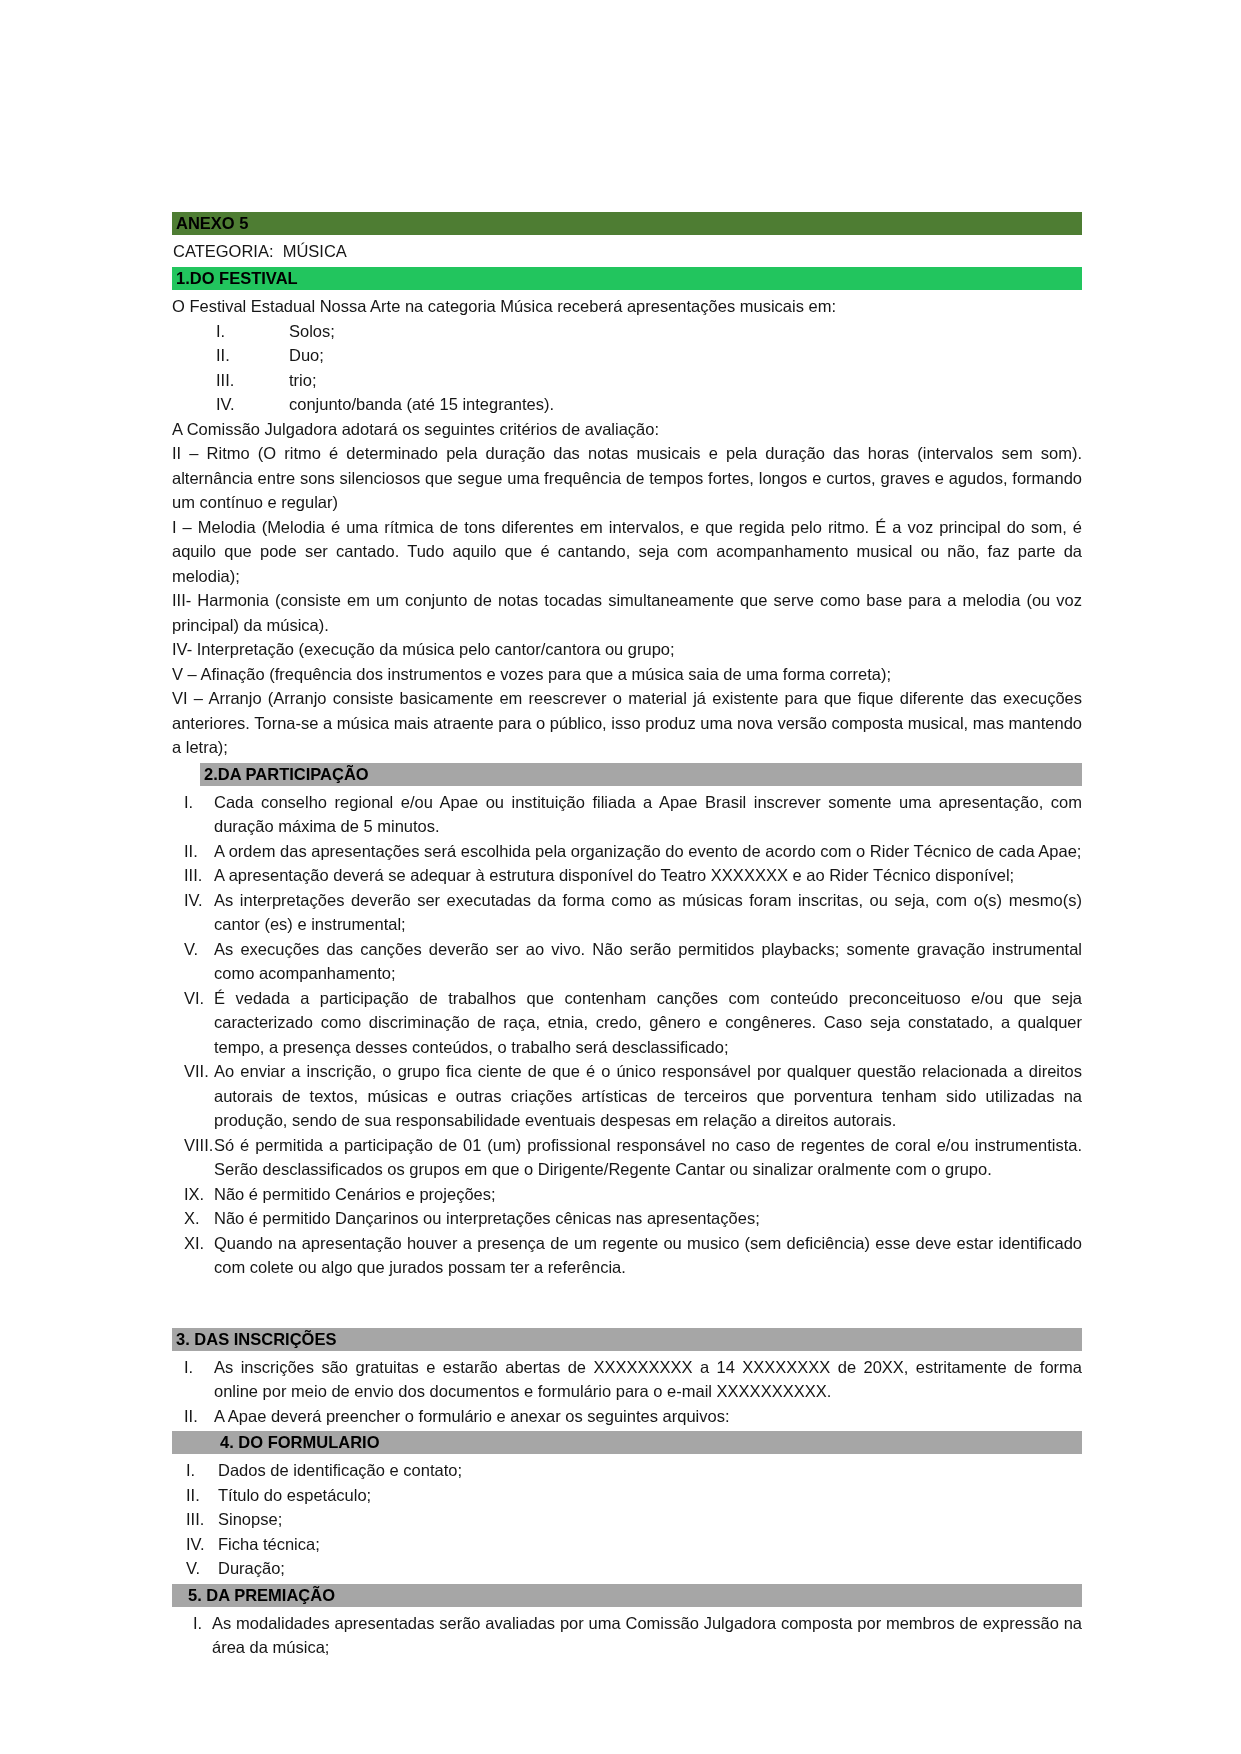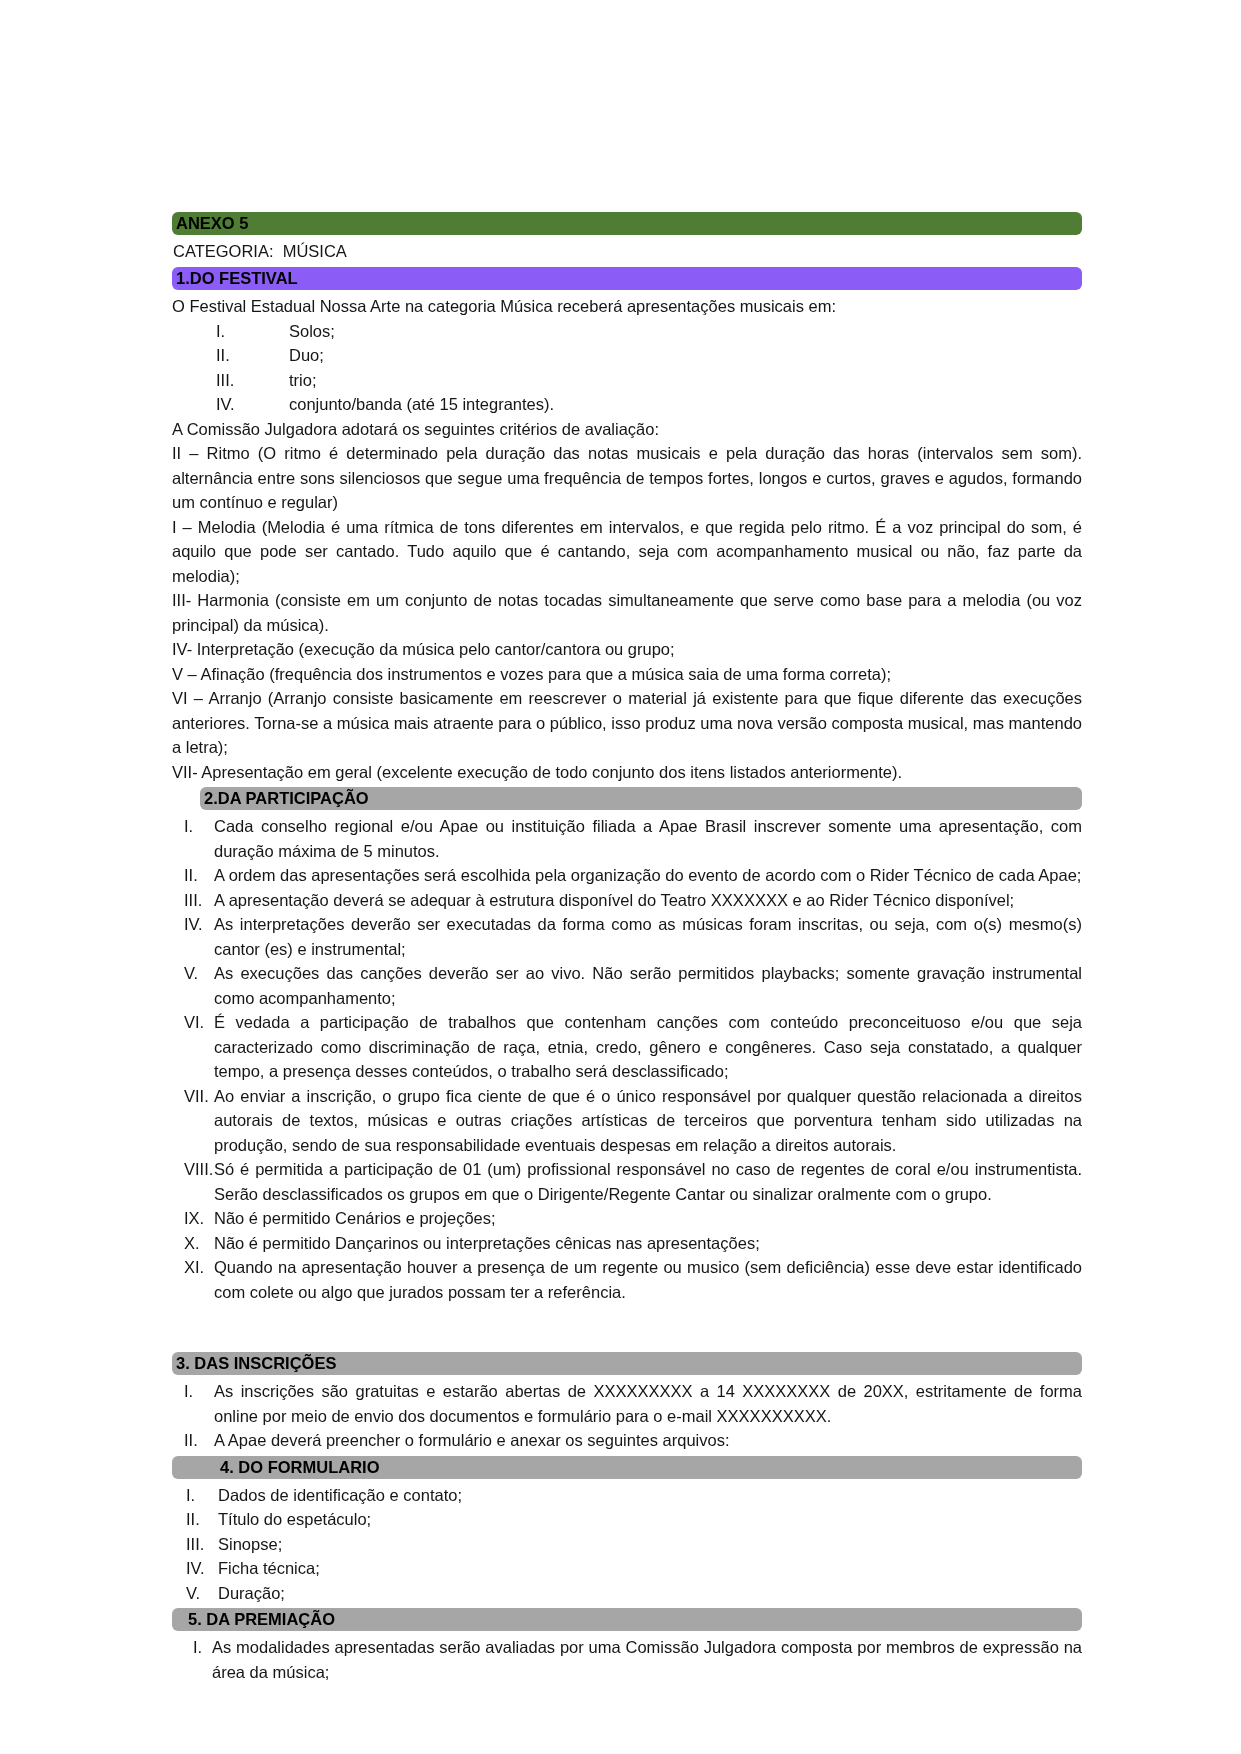--- a/index.html
+++ b/index.html
@@ -1,19 +1,19 @@
 <!DOCTYPE html>
 <html lang="pt"><head>
 <meta charset="utf-8">
 <style>
   html,body{margin:0;padding:0;background:#ffffff;}
   body{font-family:"Liberation Sans",sans-serif;color:#161616;}
   .page{position:relative;width:1241px;height:1754px;background:#ffffff;overflow:hidden;}
   .content{position:absolute;left:172px;top:212px;width:910px;font-size:16.5px;line-height:24.5px;}
-  .bar{font-weight:bold;min-height:21px;line-height:21px;padding:1px 0 1px 4px;margin:3px 0 4px 0;font-size:16.5px;color:#000;border-radius:6px;}
+  .bar{font-weight:bold;min-height:21px;line-height:21px;padding:1px 0 1px 4px;margin:3px 0 4px 0;font-size:16.5px;color:#000;}
   .bar.green{margin-top:0;background:#4e7d33;}
   .bar.gray{background:#a6a6a6;}
   .category{font-weight:normal;white-space:pre-wrap;line-height:25px;padding-left:1px;}
   p{margin:0;}
   .just{text-align:justify;}
   
   .trow{position:relative;padding-left:117px;}
   .trow .m{position:absolute;left:44px;}
   
   .item{position:relative;padding-left:42px;text-align:justify;}
@@ -28,21 +28,21 @@
 
 <div class="page">
   <div class="content">
 
     <div class="bar green" style="background: rgb(78, 125, 51);">
       <span>ANEXO 5</span>
     </div>
 
     <div class="category">CATEGORIA:  MÚSICA</div>
 
-    <div class="bar gray" style="background: #8b5cf6;">
+    <div class="bar gray" style="background: #22c55e;">
       <span>1.DO FESTIVAL</span>
     </div>
 
     <p class="just">O Festival Estadual Nossa Arte na categoria Música receberá apresentações musicais em:</p>
 
     <div>
       <div class="trow">
         <span class="m">I.</span>
         <span>Solos;</span>
       </div>
@@ -60,21 +60,20 @@
       </div>
     </div>
 
     <p>A Comissão Julgadora adotará os seguintes critérios de avaliação:</p>
     <p class="just">II – Ritmo (O ritmo é determinado pela duração das notas musicais e pela duração das horas (intervalos sem som). alternância entre sons silenciosos que segue uma frequência de tempos fortes, longos e curtos, graves e agudos, formando um contínuo e regular)</p>
     <p class="just">I – Melodia (Melodia é uma rítmica de tons diferentes em intervalos, e que regida pelo ritmo. É a voz principal do som, é aquilo que pode ser cantado. Tudo aquilo que é cantando, seja com acompanhamento musical ou não, faz parte da melodia);</p>
     <p class="just">III- Harmonia (consiste em um conjunto de notas tocadas simultaneamente que serve como base para a melodia (ou voz principal) da música).</p>
     <p class="just">IV- Interpretação (execução da música pelo cantor/cantora ou grupo;</p>
     <p class="just">V – Afinação (frequência dos instrumentos e vozes para que a música saia de uma forma correta);</p>
     <p class="just">VI – Arranjo (Arranjo consiste basicamente em reescrever o material já existente para que fique diferente das execuções anteriores. Torna-se a música mais atraente para o público, isso produz uma nova versão composta musical, mas mantendo a letra);</p>
-    <p class="just">VII- Apresentação em geral (excelente execução de todo conjunto dos itens listados anteriormente).</p>
 
     <div class="bar gray" style="background: rgb(166, 166, 166); margin-left: 28px;">
       <span>2.DA PARTICIPAÇÃO</span>
     </div>
 
     <div>
       <div class="item">
         <span class="m">I.</span>
         <span>Cada conselho regional e/ou Apae ou instituição filiada a Apae Brasil inscrever somente uma apresentação, com duração máxima de 5 minutos.</span>
       </div>

